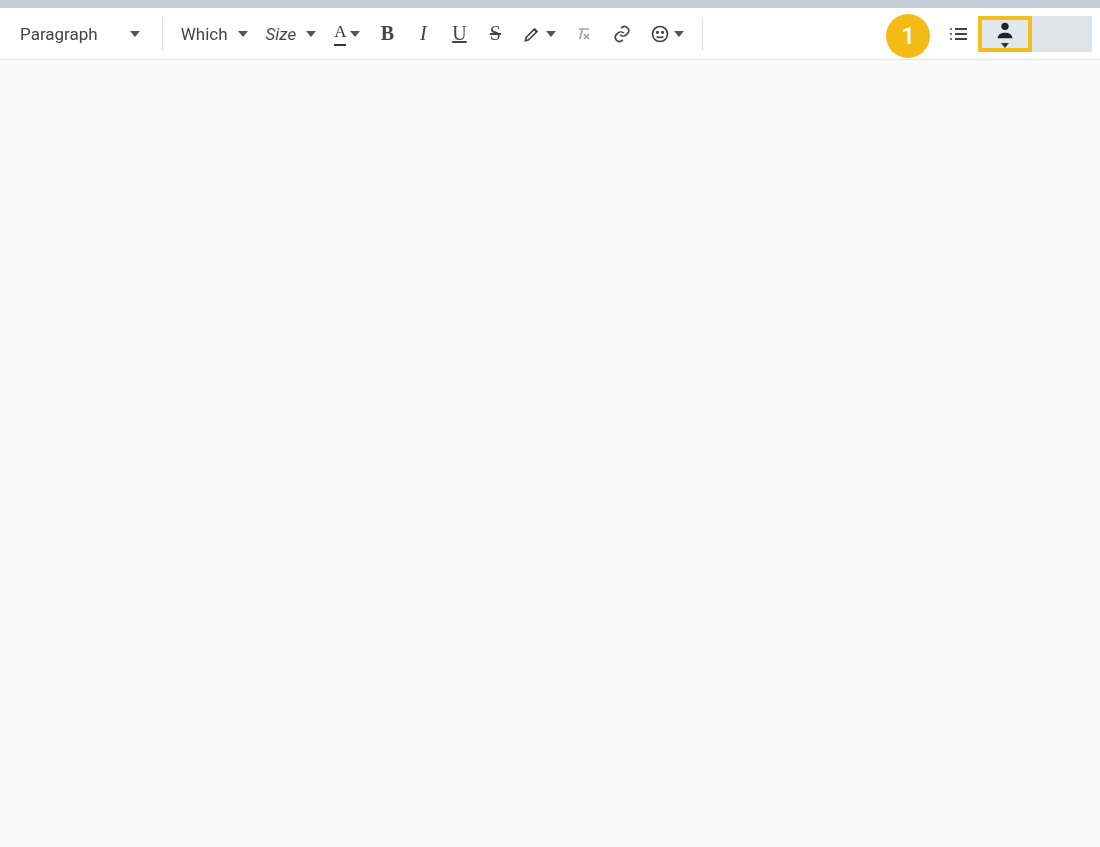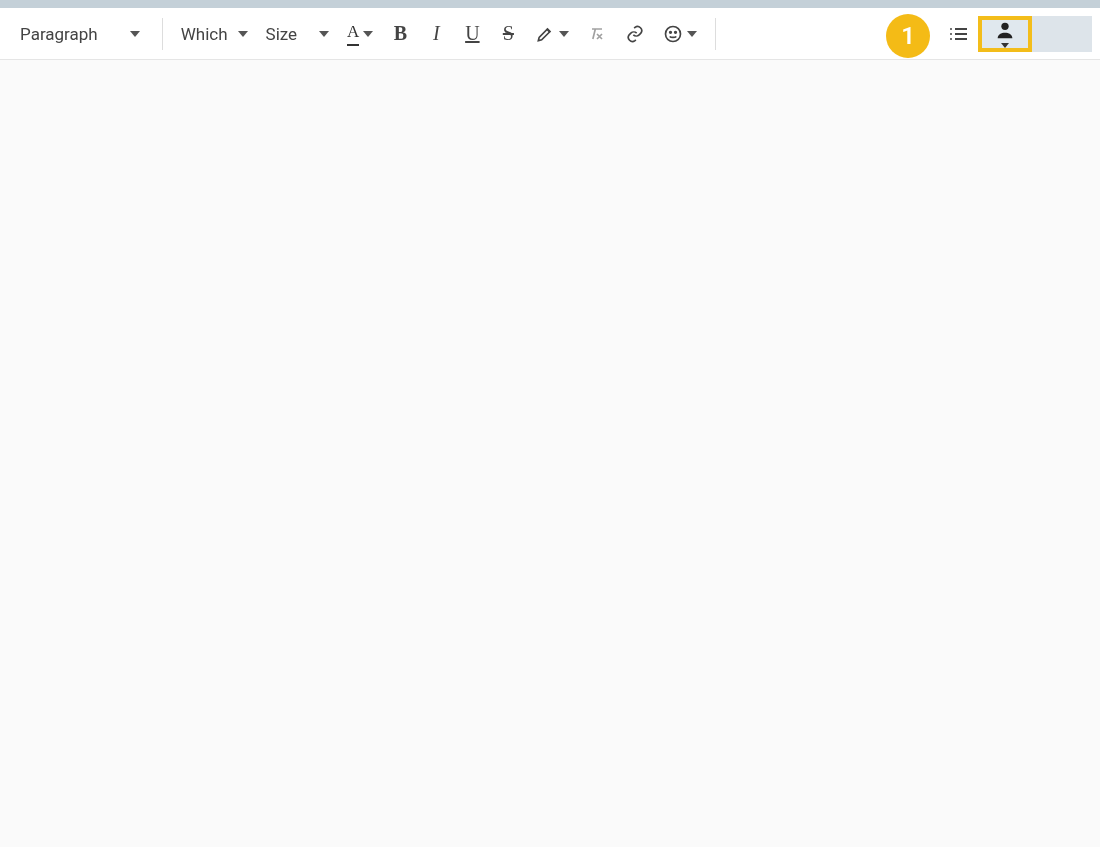--- a/index.html
+++ b/index.html
@@ -33,21 +33,21 @@
   }
   .tb-btn {
     display: flex; align-items: center; justify-content: center;
     height: 36px; min-width: 30px;
     padding: 0 6px;
     cursor: pointer;
     color: #444;
   }
   .tb-paragraph { padding: 0 10px 0 12px; gap: 28px; }
   .tb-font { gap: 6px; }
-  .tb-size { gap: 18px; }
+  .tb-size { gap: 6px; font-style: italic; }
   .caret {
     width: 0; height: 0;
     border-left: 5px solid transparent;
     border-right: 5px solid transparent;
     border-top: 6px solid #555;
     margin-left: 4px;
   }
   .tb-fontcolor { color: #333; font-family: Georgia, serif; }
   .tb-bold { font-weight: 700; font-family: Georgia, serif; font-size: 20px; }
   .tb-italic { font-style: italic; font-family: Georgia, serif; font-size: 20px; }

